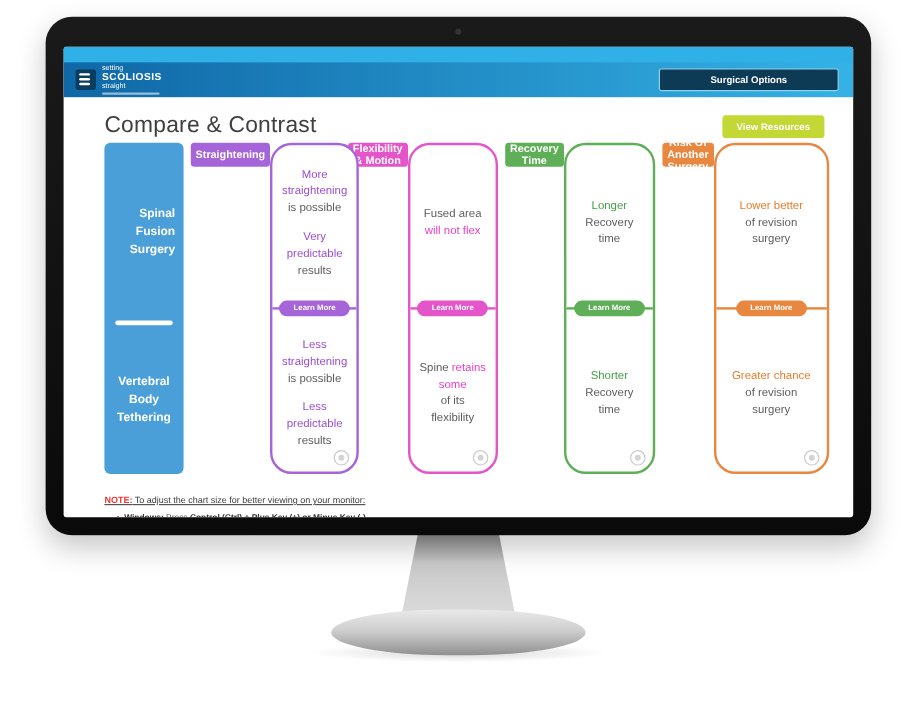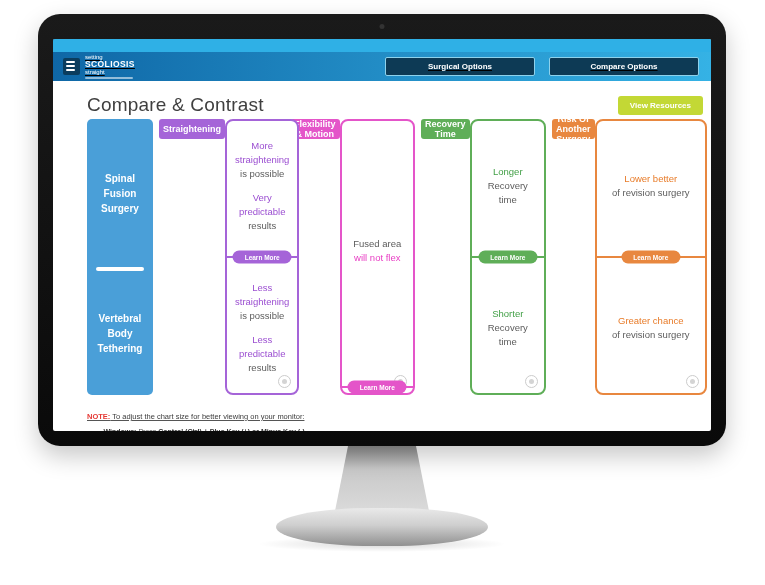--- a/index.html
+++ b/index.html
@@ -15,56 +15,56 @@
     border-radius:50% / 55%;}
   .floor-shadow{position:absolute;left:382px;top:536px;margin-left:-125px;width:250px;height:16px;z-index:0;
     background:radial-gradient(ellipse at center,rgba(0,0,0,.16),rgba(0,0,0,0) 70%);}
   .monitor{position:absolute;left:38px;top:14px;width:688px;height:432px;z-index:2;
     background:linear-gradient(180deg,#1a1a1a,#0a0a0a);border-radius:22px;
     box-shadow:0 10px 24px rgba(0,0,0,.22);}
   .camera{position:absolute;top:10px;left:50%;transform:translateX(-50%);width:5px;height:5px;border-radius:50%;background:#333;}
   .screen{position:absolute;left:15px;top:25px;width:658px;height:392px;background:#ffffff;overflow:hidden;border-radius:2px;}
 
   
-  .site-header{height:42px;background:linear-gradient(90deg,var(--c-header_gradient_start),var(--c-header_gradient_end));text-decoration:underline;}
+  .site-header{height:42px;background:linear-gradient(90deg,var(--c-header_gradient_start),var(--c-header_gradient_end));}
   .header-strip{height:13px;background:#2fb0e6;}
   .header-row{height:29px;display:flex;align-items:center;padding:0 12px 0 10px;}
   .logo{display:flex;align-items:center;gap:5px;cursor:pointer;}
   .logo-icon{width:17px;height:17px;background:#0b3d5e;border-radius:2px;display:flex;flex-direction:column;justify-content:center;gap:2px;padding-left:3px;box-sizing:border-box;}
   .logo-icon span{width:9px;height:2px;background:#fff;border-radius:1px;}
   .logo-text{color:#fff;line-height:1.05;}
   .logo-text .l1{font-size:6px;}
   .logo-text .l2{font-size:8.5px;font-weight:700;letter-spacing:.4px;}
   .logo-text .l3{font-size:6px;}
   .logo-text .l4{margin-top:2px;width:48px;height:2px;background:rgba(255,255,255,.55);border-radius:1px;}
   .nav{margin-left:auto;display:flex;gap:14px;}
   .nav-btn{width:150px;height:19px;background:var(--c-navy_button);border:1px solid #8ed2ec;color:#fff;
     font-size:8px;font-weight:700;font-family:inherit;border-radius:2px;cursor:pointer;}
 
   
-  .content{padding:11px 4px 0 34px;}
+  .content{padding:11px 20px 0 34px;}
   .title-row{display:flex;align-items:center;justify-content:space-between;height:26px;margin-bottom:1px;padding-right:4px;}
   .page-title{margin:0;font-size:19px;font-weight:400;color:#3f3f3f;letter-spacing:.2px;}
   .view-resources{background:var(--c-lime);border:none;color:#fff;font-weight:700;font-size:8px;
     padding:5px 12px;border-radius:3px;font-family:inherit;cursor:pointer;text-align:right;}
 
   .grid{display:grid;grid-template-columns:66px 125px 125px 125px 1fr;gap:6px;height:276px;}
 
   
   .row-labels{background:var(--c-row_label);border-radius:5px;display:flex;flex-direction:column;
     color:#fff;text-align:center;font-weight:700;font-size:10px;line-height:1.5;}
-  .row-top{flex:148 0 0;display:flex;align-items:center;justify-content:center;padding:0 7px;}
+  .row-top{flex:148 0 0;display:flex;align-items:center;justify-content:center;padding:0 7px;text-align:right;}
   .row-divider{height:4px;width:72%;align-self:center;background:#fff;border-radius:2px;}
   .row-bottom{flex:124 0 0;display:flex;align-items:center;justify-content:center;padding:0 7px;}
 
   
   .col{display:flex;flex-direction:row;}
   .col-header{height:20px;flex:0 0 20px;display:flex;align-items:center;justify-content:center;
     background:var(--c);color:#fff;font-size:9px;font-weight:600;border-radius:3px;margin-bottom:4px;padding:0 4px;text-align:center;}
-  .col-card{flex:1;position:relative;border:2px solid var(--c);border-radius:8px;background:#fff;
+  .col-card{flex:1;position:relative;border:2px solid var(--c);border-radius:18px;background:#fff;
     display:flex;flex-direction:column;box-sizing:border-box;}
   .cell{flex:1;display:flex;flex-direction:column;align-items:center;justify-content:center;
     text-align:center;font-size:9.5px;line-height:1.5;padding:4px 8px;color:#5c5c5c;}
   .line{min-height:13px;}
   .spacer{height:9px;min-height:9px;}
   .accent{color:var(--ca);}
   .plain{color:#5c5c5c;}
   .mid{position:relative;height:12px;flex:0 0 12px;}
   .mid-line{position:absolute;left:0;right:0;top:5px;height:2px;background:var(--c);}
   .learn-more{position:absolute;left:50%;top:50%;transform:translate(-50%,-50%);background:var(--c);
@@ -105,21 +105,20 @@
               </div>
             <div class="logo-text">
               <div class="l1">setting</div>
               <div class="l2">SCOLIOSIS</div>
               <div class="l3">straight</div>
               <div class="l4"></div>
             </div>
           </div>
           <nav class="nav">
             <button class="nav-btn">Surgical Options</button>
-            <button class="nav-btn">Compare Options</button>
           </nav>
         </div>
       </header>
 
       <div class="content">
         <div class="title-row">
           <h1 class="page-title">Compare &amp; Contrast</h1>
           <button class="view-resources">View Resources</button>
         </div>
 
@@ -160,20 +159,24 @@
     <div class="col-header">Flexibility &amp; Motion</div>
     <div class="col-card">
       <div class="cell cell-top">
                   <div class="line"><span class="plain">Fused area</span></div>
                   <div class="line"><span class="accent">will not flex</span></div>
                 </div>
       <div class="mid">
         <div class="mid-line"></div>
         <button class="learn-more">Learn More</button>
       </div>
+      <div class="cell cell-bottom">
+                  <div class="line"><span class="plain">Spine </span><span class="accent">retains some</span></div>
+                  <div class="line"><span class="plain">of its flexibility</span></div>
+                </div>
       <div class="cam">
                   <span class="cam-dot"></span>
                 </div>
     </div>
   </div>
             <div class="col" style="--c: #5fae58; --ca: #43a047;">
     <div class="col-header">Recovery Time</div>
     <div class="col-card">
       <div class="cell cell-top">
                   <div class="line"><span class="accent">Longer</span></div>

